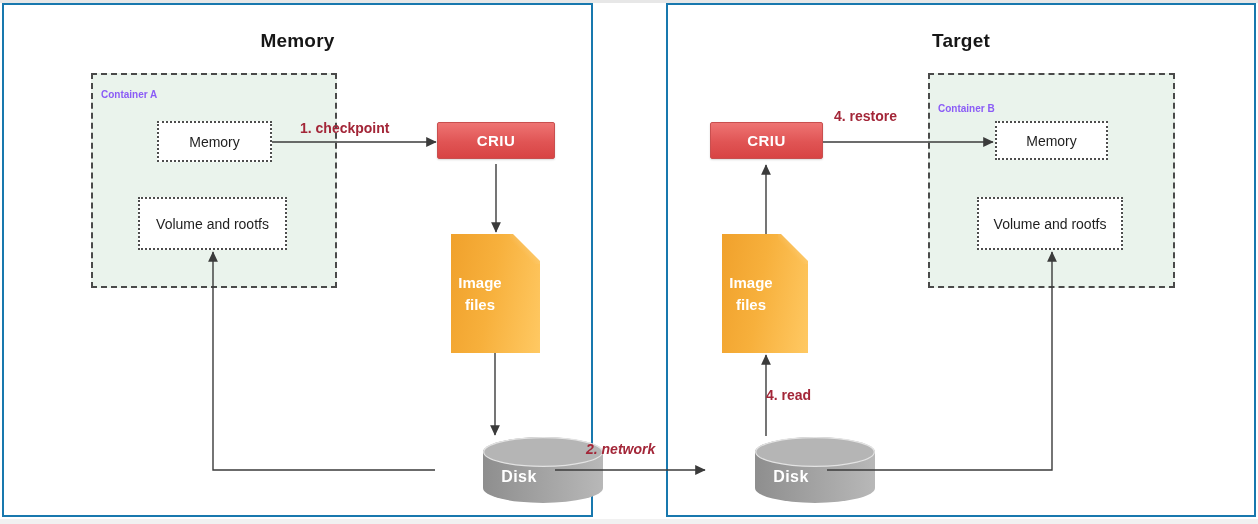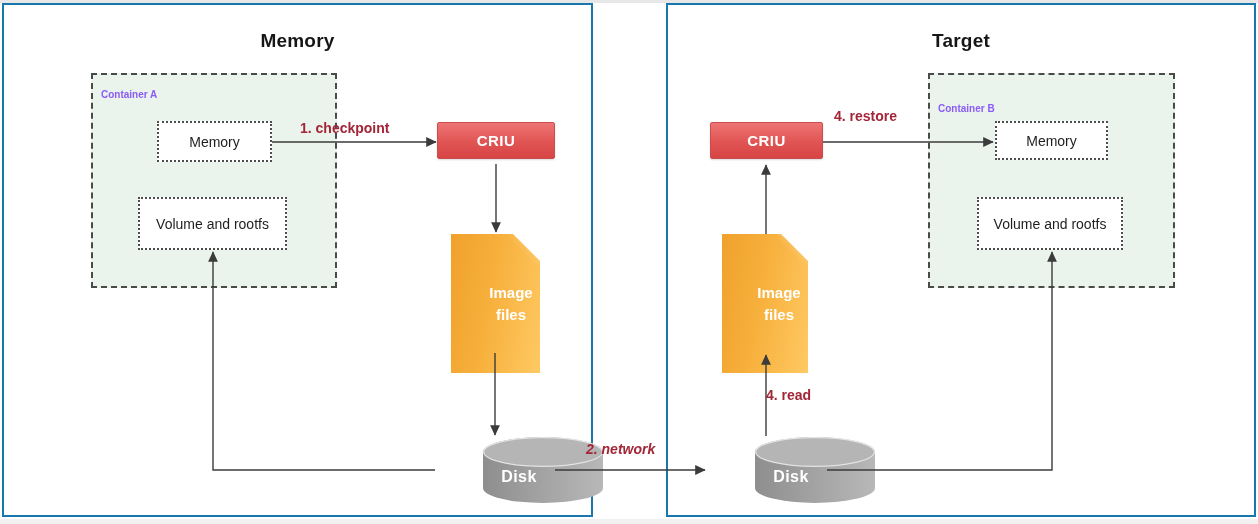--- a/index.html
+++ b/index.html
@@ -43,24 +43,24 @@
     position:absolute;width:116px;height:37px;border-radius:2px;
     background:linear-gradient(180deg,#EE7473 0%,#E05454 55%,#D84444 100%);
     border:1px solid #C94F4F;box-sizing:border-box;
     display:flex;align-items:center;justify-content:center;
     color:#ffffff;font-weight:bold;font-size:15px;letter-spacing:.5px;
     box-shadow:0 1px 2px rgba(0,0,0,0.15);
   }
   #criu-a{left:437px;top:122px;width:118px;}
   #criu-b{left:710px;top:122px;width:113px;}
   .image-files{
-    position:absolute;width:88px;height:139px;
+    position:absolute;width:88px;height:119px;
     background:linear-gradient(100deg,#F0A12C 0%,#F7B03C 45%,#FFC963 100%);
     clip-path:polygon(0 0,calc(100% - 27px) 0,100% 27px,100% 100%,0 100%);
-    display:flex;align-items:center;justify-content:flex-end;text-align:center;
+    display:flex;align-items:center;justify-content:flex-start;text-align:center;
     color:#ffffff;font-weight:bold;font-size:15px;line-height:1.45;
   }
   .image-files .label-wrap{width:58px;}
   .image-files .fold{
     position:absolute;top:0;right:0;width:30px;height:30px;
     background:linear-gradient(225deg,rgba(255,255,255,0.40) 0%,rgba(255,255,255,0) 60%);
   }
   #image-a{left:451px;top:234px;width:89px;}
   #image-b{left:722px;top:234px;width:86px;}
   .disk{position:absolute;width:120px;height:66px;padding-left:48px;}

